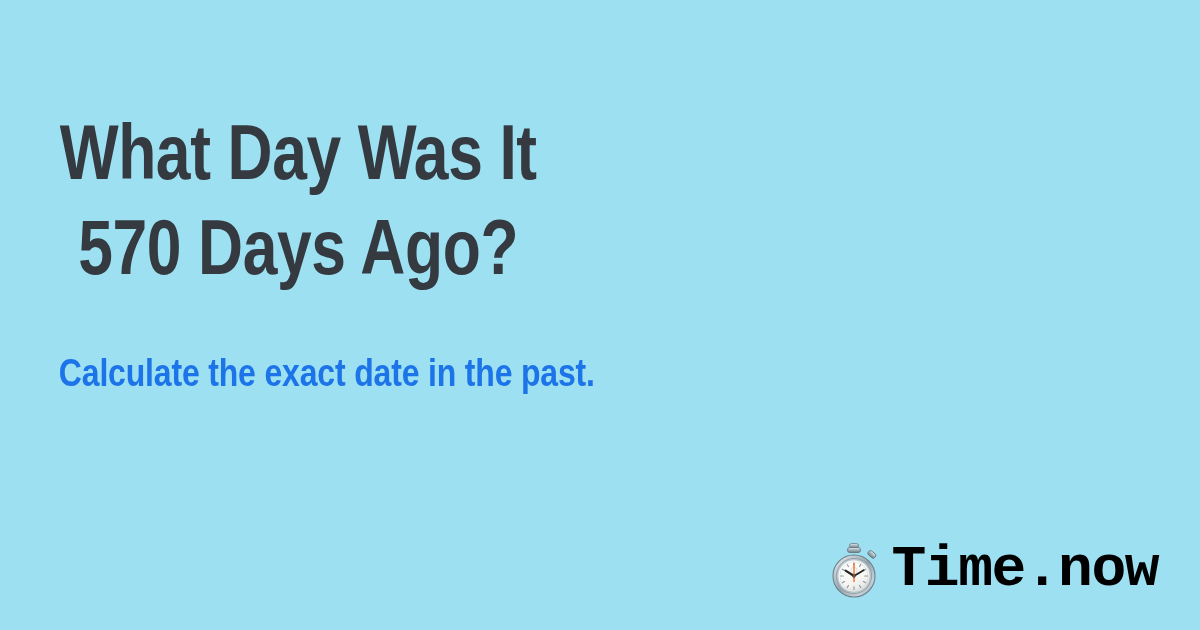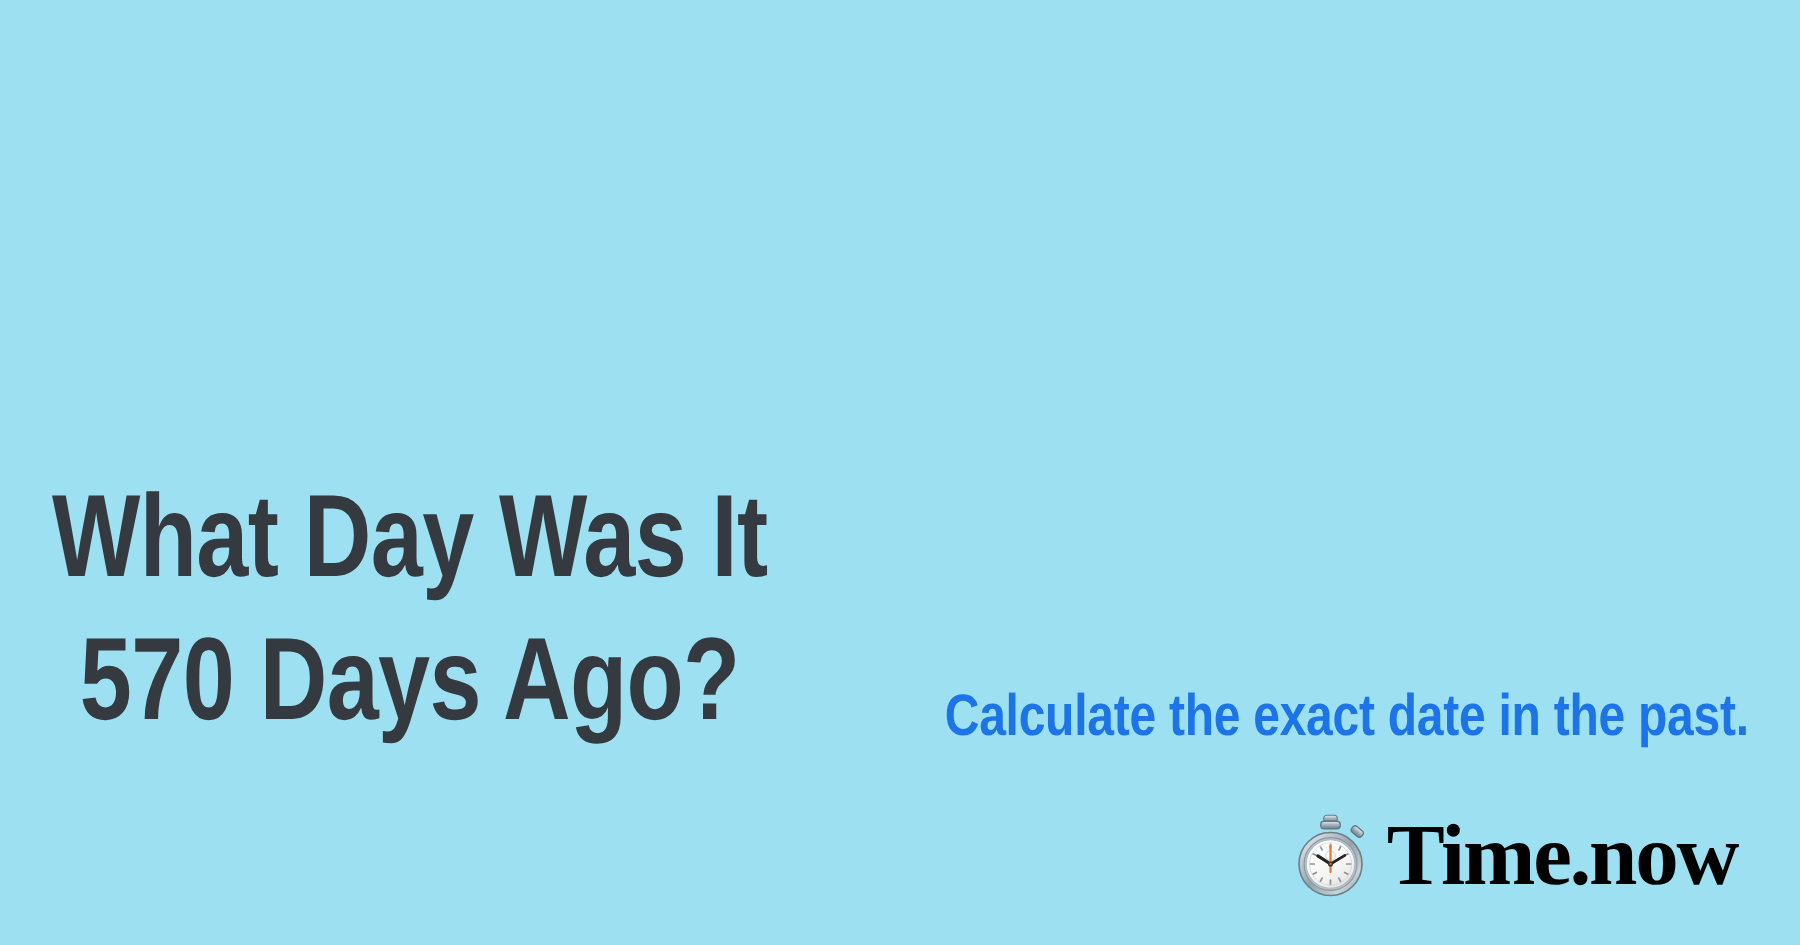--- a/index.html
+++ b/index.html
@@ -24,22 +24,22 @@
   }
 
   
   .hero {
     position: absolute;
     left: 0;
     top: 0;
     width: 1200px;
     height: 500px;
     display: flex;
-    flex-direction: row;
-    align-items: flex-end;
+    flex-direction: column;
+    align-items: flex-start;
     justify-content: center;
     text-align: center;
   }
 
   .headline {
     margin: 0;
     color: #343a40;
     font-family: "Liberation Sans", sans-serif;
     font-weight: bold;
     font-size: 78px;
@@ -73,21 +73,21 @@
     right: 42px;
     bottom: 30px;
     display: flex;
     flex-direction: row;
     align-items: center;
     gap: 12px;
   }
 
   .brand-name {
     color: #000000;
-    font-family: Liberation Serif, serif;
+    font-family: Liberation Mono, monospace;
     font-weight: bold;
     font-size: 58px;
     line-height: 60px;
     letter-spacing: -1.5px;
     white-space: nowrap;
   }
 
   .stopwatch-icon {
     display: block;
     width: 52px;

